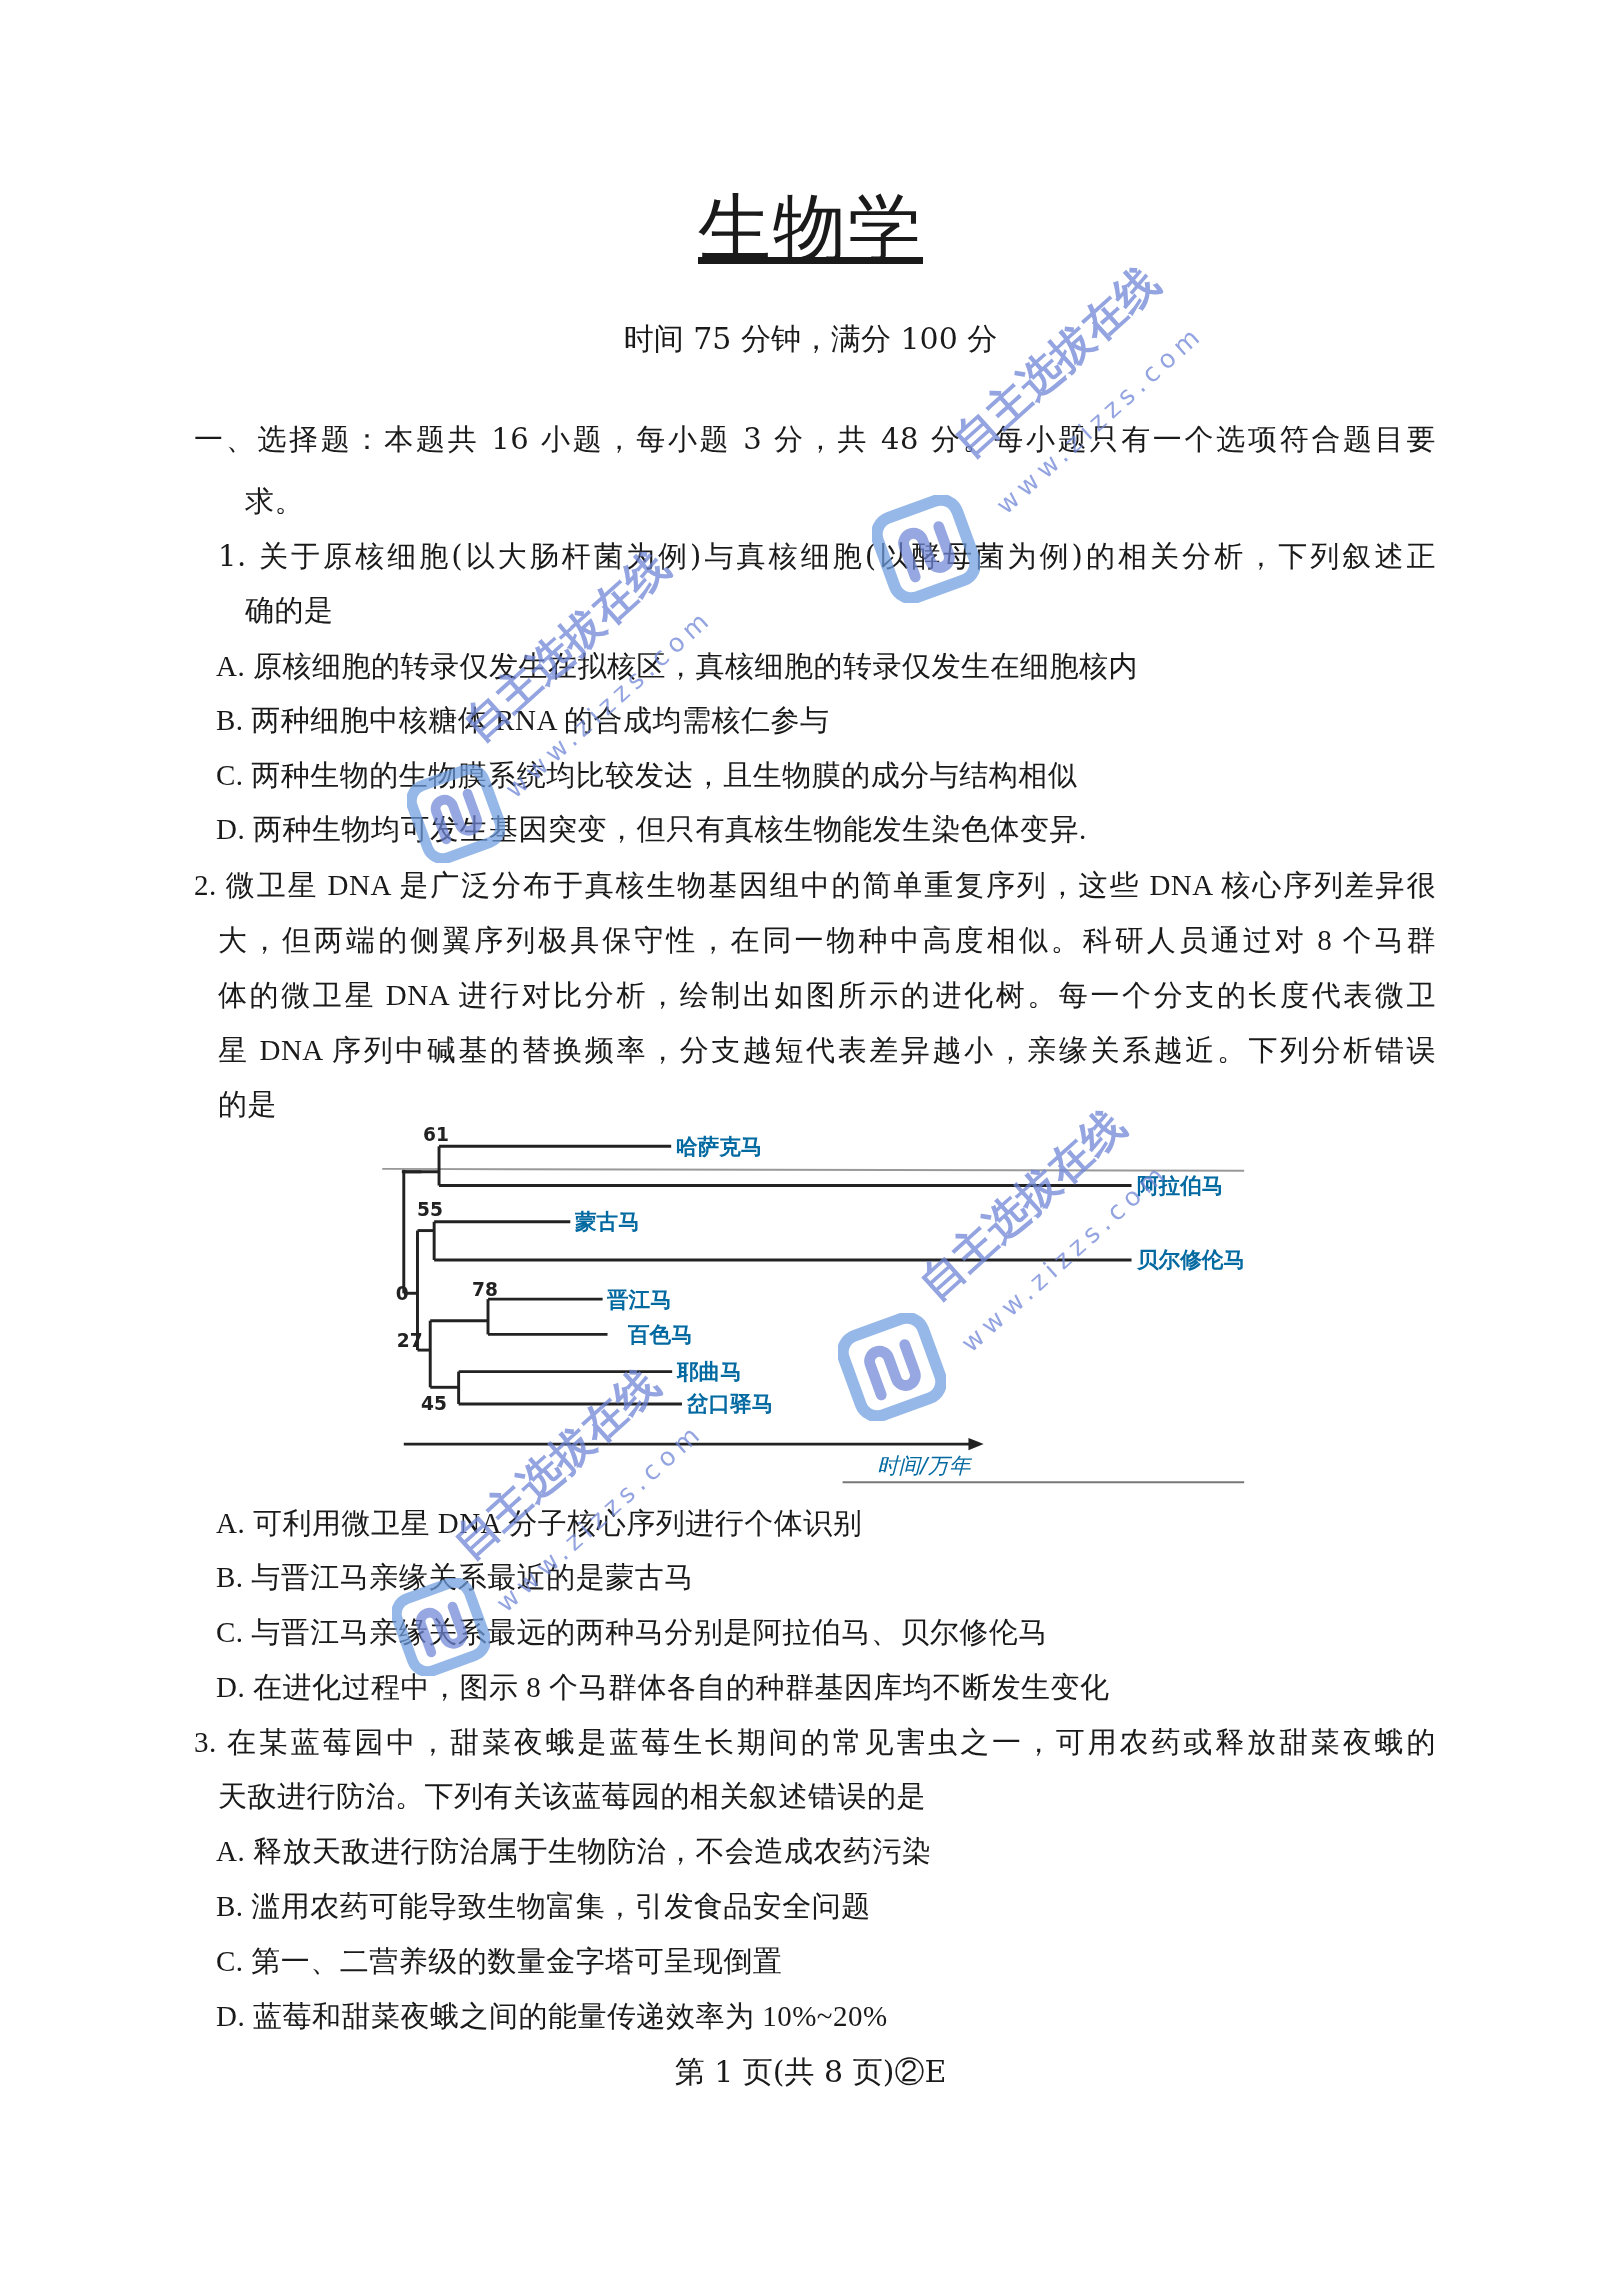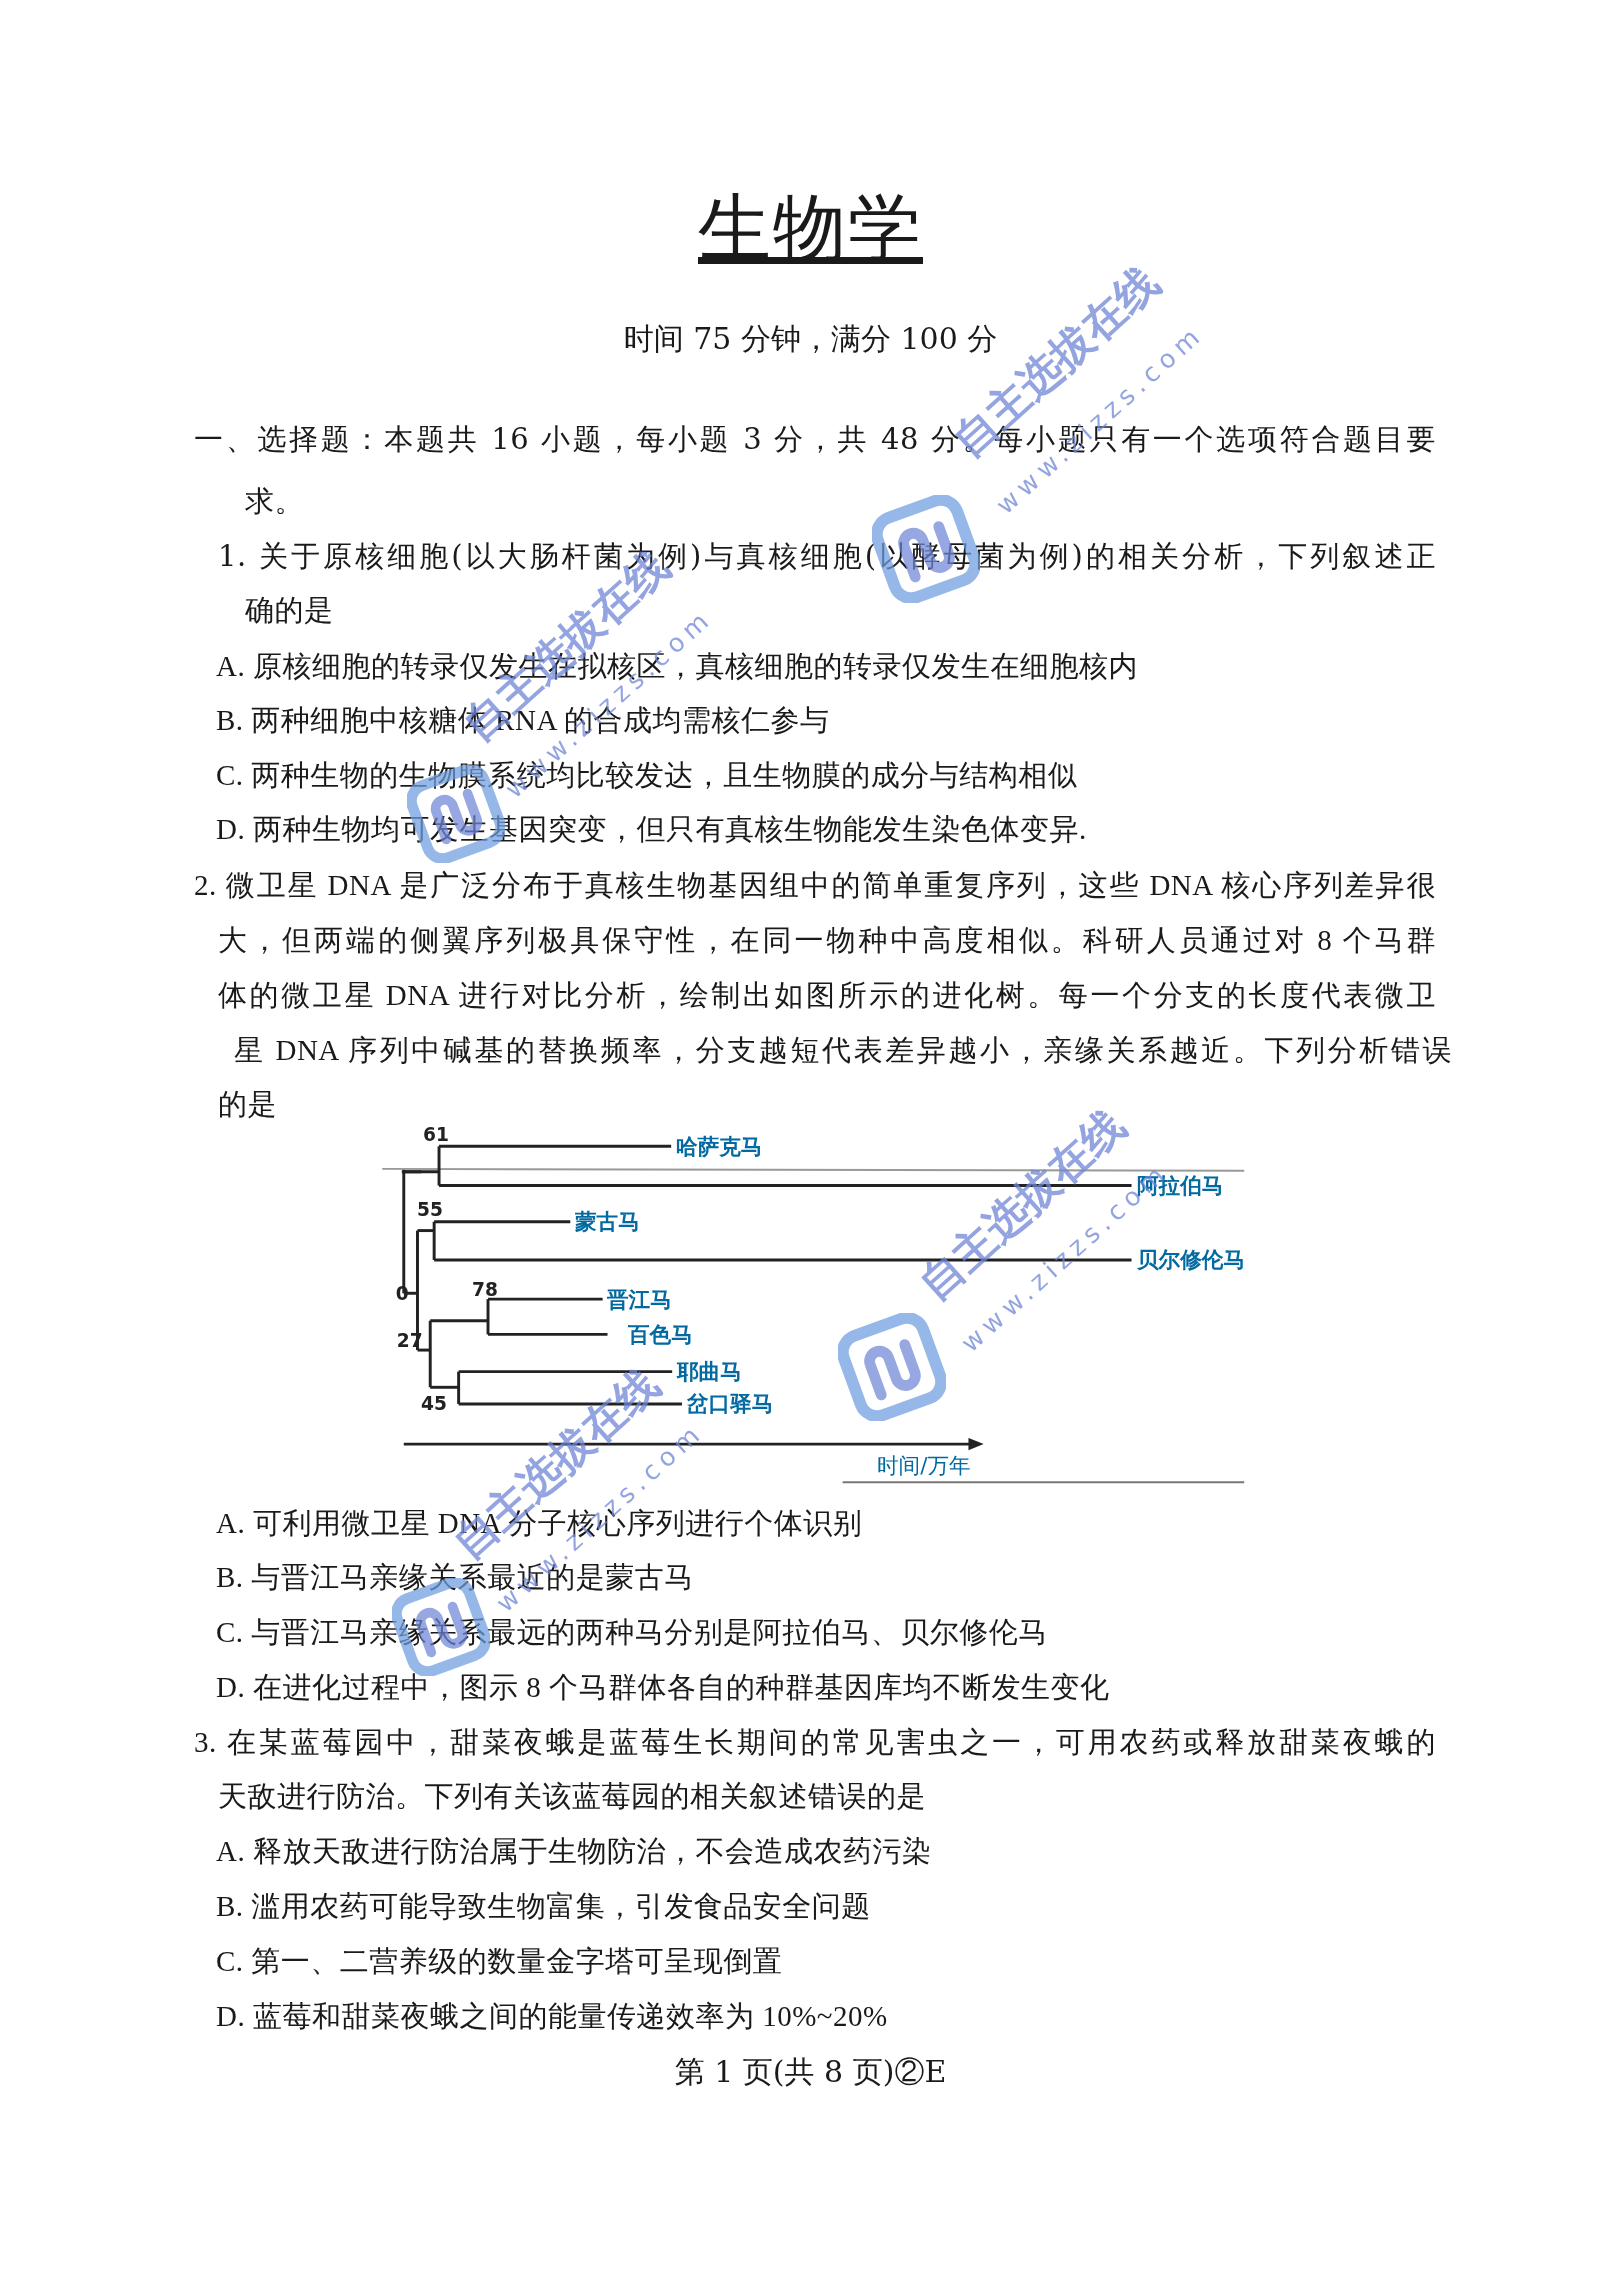--- a/index.html
+++ b/index.html
@@ -56,21 +56,21 @@
 <div class="line justify" style="top:537px; left:218px; width:1218px;">1. 关于原核细胞(以大肠杆菌为例)与真核细胞(以酵母菌为例)的相关分析，下列叙述正</div>
 <div class="line" style="top:591px; left:245px;">确的是</div>
 <div class="line option" style="top:647px; left:216px;">A. 原核细胞的转录仅发生在拟核区，真核细胞的转录仅发生在细胞核内</div>
 <div class="line option" style="top:701px; left:216px;">B. 两种细胞中核糖体 RNA 的合成均需核仁参与</div>
 <div class="line option" style="top:756px; left:216px;">C. 两种生物的生物膜系统均比较发达，且生物膜的成分与结构相似</div>
 <div class="line option" style="top:810px; left:216px;">D. 两种生物均可发生基因突变，但只有真核生物能发生染色体变异.</div>
 
 <div class="line justify option" style="top:866px; left:194px; width:1242px;">2. 微卫星 DNA 是广泛分布于真核生物基因组中的简单重复序列，这些 DNA 核心序列差异很</div>
 <div class="line justify option" style="top:921px; left:218px; width:1218px;">大，但两端的侧翼序列极具保守性，在同一物种中高度相似。科研人员通过对 8 个马群</div>
 <div class="line justify option" style="top:976px; left:218px; width:1218px;">体的微卫星 DNA 进行对比分析，绘制出如图所示的进化树。每一个分支的长度代表微卫</div>
-<div class="line justify option" style="top:1031px; left:218px; width:1218px;margin-left:16px;">星 DNA 序列中碱基的替换频率，分支越短代表差异越小，亲缘关系越近。下列分析错误</div>
+<div class="line justify option" style="top:1031px; left:218px; width:1218px;">星 DNA 序列中碱基的替换频率，分支越短代表差异越小，亲缘关系越近。下列分析错误</div>
 <div class="line option" style="top:1085px; left:218px;">的是</div>
 
 <div class="tree">
   <svg width="882" height="382" viewBox="0 0 900 390">
     <g stroke="#222" stroke-width="3" fill="none">
 
       <line x1="0" y1="55" x2="880" y2="57" stroke="#999" stroke-width="2"></line>
       <line x1="470" y1="375" x2="880" y2="375" stroke="#777" stroke-width="2"></line>
 
       <polyline points="20,58 40,58"></polyline>
@@ -114,21 +114,21 @@
   <div class="tnum" style="left:39px; top:279px;">45</div>
 
   <div class="tlabel" style="left:294px; top:19.6px;">哈萨克马</div>
   <div class="tlabel" style="left:755px; top:59px;">阿拉伯马</div>
   <div class="tlabel" style="left:193px; top:95px;">蒙古马</div>
   <div class="tlabel" style="left:755px; top:133px;">贝尔修伦马</div>
   <div class="tlabel" style="left:225px; top:173px;">晋江马</div>
   <div class="tlabel" style="left:246px; top:208px;">百色马</div>
   <div class="tlabel" style="left:295px; top:245px;">耶曲马</div>
   <div class="tlabel" style="left:305px; top:277px;">岔口驿马</div>
-  <div class="tlabel" style="left:495px; top:339px; font-weight:normal;">时间/万年</div>
+  <div class="tlabel" style="left:495px; top:339px; font-weight:normal;font-style:italic;">时间/万年</div>
 </div>
 
 <div class="line option" style="top:1504px; left:216px;">A. 可利用微卫星 DNA 分子核心序列进行个体识别</div>
 <div class="line option" style="top:1558px; left:216px;">B. 与晋江马亲缘关系最近的是蒙古马</div>
 <div class="line option" style="top:1613px; left:216px;">C. 与晋江马亲缘关系最远的两种马分别是阿拉伯马、贝尔修伦马</div>
 <div class="line option" style="top:1668px; left:216px;">D. 在进化过程中，图示 8 个马群体各自的种群基因库均不断发生变化</div>
 
 <div class="line justify option" style="top:1723px; left:194px; width:1242px;">3. 在某蓝莓园中，甜菜夜蛾是蓝莓生长期间的常见害虫之一，可用农药或释放甜菜夜蛾的</div>
 <div class="line option" style="top:1777px; left:218px;">天敌进行防治。下列有关该蓝莓园的相关叙述错误的是</div>
 <div class="line option" style="top:1832px; left:216px;">A. 释放天敌进行防治属于生物防治，不会造成农药污染</div>

